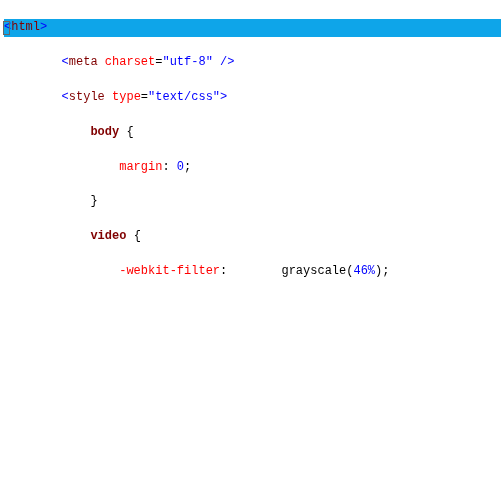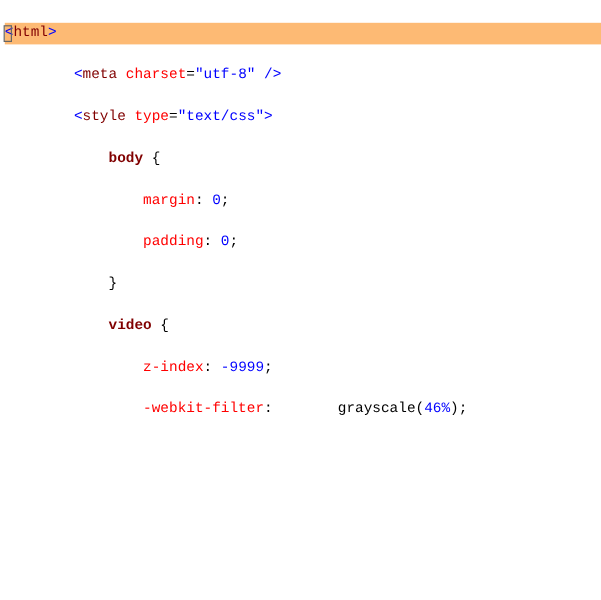--- a/index.html
+++ b/index.html
@@ -12,21 +12,21 @@
   }
   .code-editor {
     white-space: pre;
     line-height: 1.45;
     padding: 2px 0 2px 4px;
   }
   .line {
     display: block;
   }
   .highlight-line {
-    background: #fdba74;
+    background: #0ea5e9;
   }
   .cursor {
     display: inline-block;
     border: 1px solid #666;
     width: 5px;
     height: 12px;
     margin-left: -1px;
     margin-right: -6px;
     vertical-align: text-bottom;
     position: relative;
@@ -44,24 +44,22 @@
 </style>
 </head>
 <body>
 
 <div class="code-editor">
 <span class="line highlight-line"><span class="cursor"></span><span class="p">&lt;</span><span class="t">html</span><span class="p">&gt;</span></span>
 <span class="line"><span>        </span><span class="p">&lt;</span><span class="t">meta</span><span> </span><span class="a">charset</span><span>=</span><span class="v">"</span><span class="v">utf-8</span><span class="v">"</span><span class="p"> /&gt;</span></span>
 <span class="line"><span>        </span><span class="p">&lt;</span><span class="t">style</span><span> </span><span class="a">type</span><span>=</span><span class="v">"</span><span class="v">text/css</span><span class="v">"</span><span class="p">&gt;</span></span>
 <span class="line"><span>            </span><span class="sel">body</span><span> </span><span class="n">{</span></span>
 <span class="line"><span>                </span><span class="pr">margin</span><span>: </span><span class="cv">0</span><span>;</span></span>
-<span class="line"><span>                </span><span class="pr">padding</span><span>: </span><span class="cv">0</span><span>;</span></span>
 <span class="line"><span>            </span><span class="n">}</span></span>
 <span class="line"><span>            </span><span class="sel">video</span><span> </span><span class="n">{</span></span>
-<span class="line"><span>                </span><span class="pr">z-index</span><span>: </span><span class="cv">-9999</span><span>;</span></span>
 <span class="line"><span>                </span><span class="pr">-webkit-filter</span><span>: </span><span class="fn">grayscale</span><span>(</span><span class="cv">46%</span><span>)</span><span>;</span></span>
 
 
 
 
 
 
 
 
 

